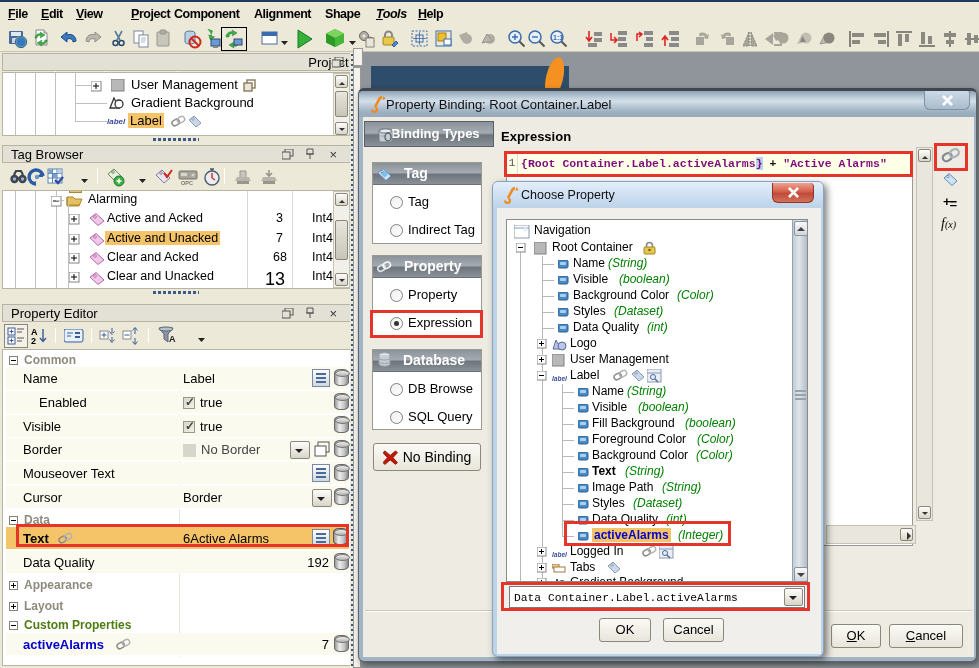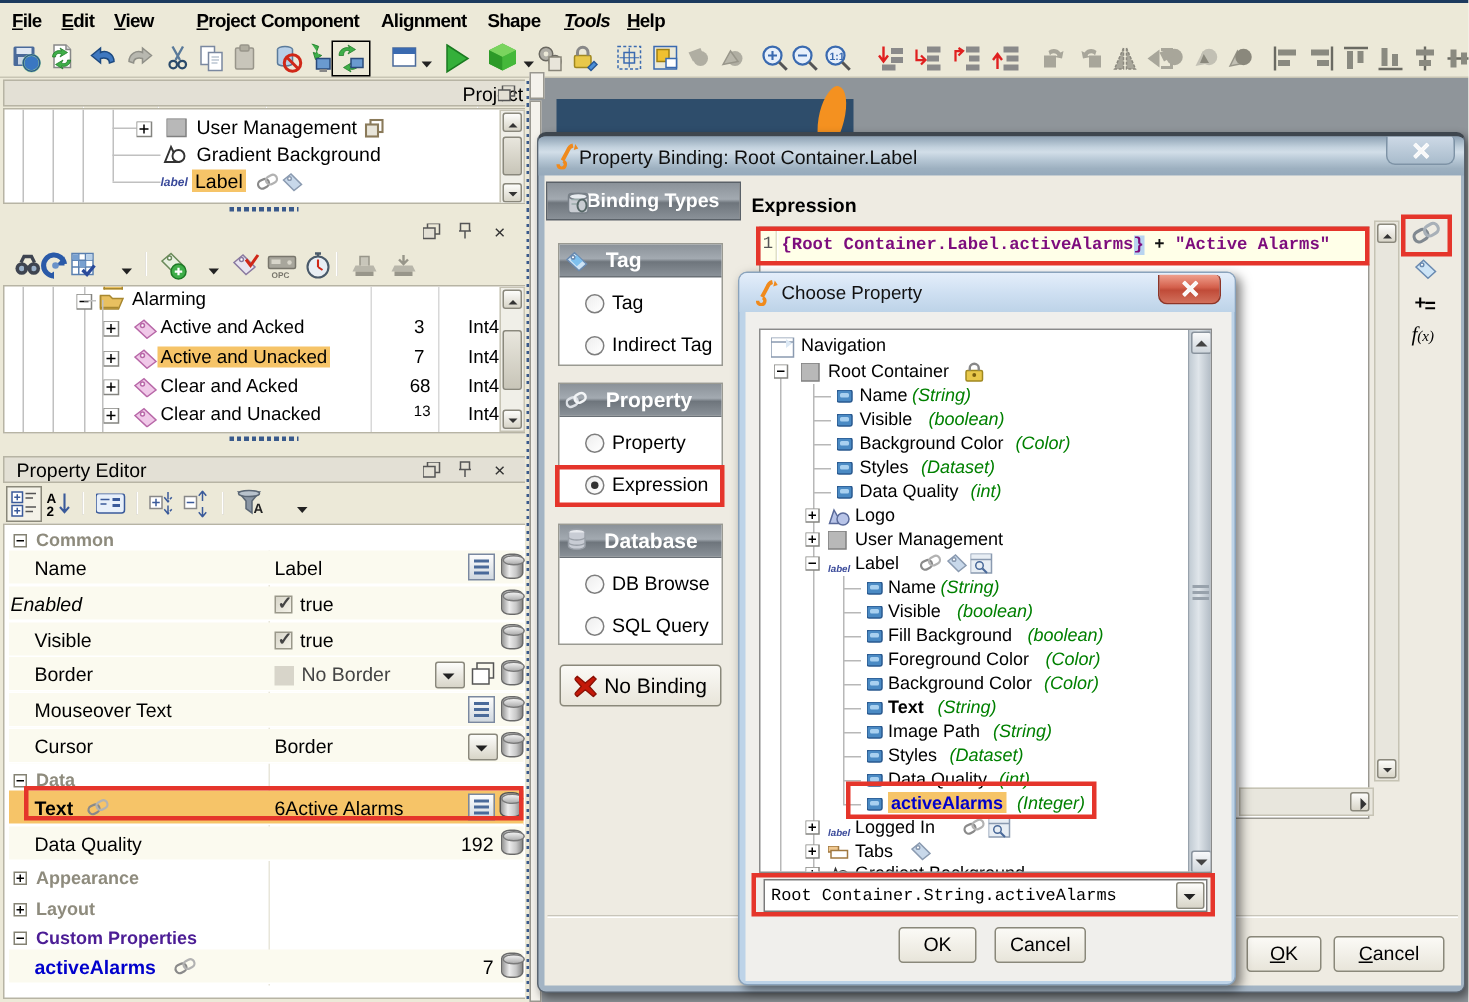--- a/index.html
+++ b/index.html
@@ -344,20 +344,21 @@
     <div class="sbv" style="right:0;top:0;height:64px;">
       <div class="sbtn sbup" style="top:1px;"></div>
       <div class="sthumb" style="top:17px;height:26px;"></div>
       <div class="sbtn sbdn" style="bottom:1px;"></div>
     </div>
   </div>
   <div class="dots" style="left:153px;top:86px;"></div>
 </div>
 
 <div class="abs" id="tbrowser" style="left:0;top:144px;width:353px;height:148px;">
+  <div class="ptitle" style="top:1px;">Tag Browser</div>
   <span class="abs" style="right:59px;top:4px;"><svg width="12" height="11">
           <rect x="3" y="0" width="8" height="7" fill="none" stroke="#555"></rect>
           <rect x="0" y="3" width="8" height="7" fill="#e3e0d5" stroke="#555"></rect>
         </svg></span>
   <span class="abs" style="right:38px;top:4px;"><svg width="10" height="12">
           <path d="M2 1h6v5H2zM1 6h8M5 6v5" stroke="#555" fill="none"></path>
         </svg></span>
   <span class="abs" style="right:16px;top:3px;font-size:13px;color:#333;">×</span>
 
   <div class="abs" style="left:2px;top:20px;width:349px;height:26px;">
@@ -485,21 +486,21 @@
 
     <span class="abs" style="left:66px;top:80px;"><svg width="11" height="11">
             <rect x="0" y="0" width="10" height="10" fill="#fff" stroke="#848480"></rect>
             <path d="M2 5h6M5 2v6" stroke="#000"></path>
           </svg></span>
     <span class="abs" style="left:86px;top:80px;"><svg width="16" height="14">
             <path d="M1 6l6-4.5L15 9l-6 4.5z" fill="#f0c8e8" stroke="#b868a8"></path>
             <circle cx="6" cy="5" r="1.3" fill="#fff" stroke="#b868a8"></circle>
           </svg></span>
     <span class="abs" style="left:104px;top:78px;font-size:12.5px;">Clear and Unacked</span>
-    <span class="abs" style="left:260px;top:78px;font-size:10px;width:24px;text-align:right;">13</span>
+    <span class="abs" style="left:260px;top:78px;font-size:18px;width:24px;text-align:center;">13</span>
     <span class="abs" style="left:309px;top:78px;font-size:12.5px;">Int4</span>
 
     <span class="abs" style="left:64px;top:96px;"><svg width="17" height="13">
             <path d="M1 3h6l2 2h7v7H1z" fill="#e8c060" stroke="#a88830"></path>
           </svg></span>
     <span class="abs" style="left:85px;top:95px;font-size:12.5px;">Database</span>
 
     <div class="sbv" style="right:0;top:0;height:97px;">
       <div class="sbtn sbup" style="top:1px;"></div>
       <div class="sthumb" style="top:28px;height:40px;"></div>
@@ -566,21 +567,21 @@
   <div class="abs" style="left:2px;top:46px;width:349px;height:317px;background:#fff;border:1px solid #b7b4a4;overflow:hidden;font-size:13px;">
     <div class="abs" style="left:176px;top:17px;width:1px;height:290px;background:#e8e6da;"></div>
     <div class="phead" style="left:6px;top:3px;"><span class="pm"></span><span style="color:#8e8b7d;">Common</span></div>
 
     <div class="prow" style="top:17px;height:23px;"></div>
     <span class="abs" style="left:20px;top:21px;">Name</span>
         <span class="abs" style="left:180px;top:21px;">Label</span>
     <span class="abs icon-edit" style="left:309px;top:19px;"></span>
         <span class="abs icon-db" style="left:331px;top:19px;"></span>
     <div class="prow" style="top:41px;height:23px;"></div>
-    <span class="abs" style="left:4px;top:45px;font-style:italic;">Enabled</span>
+    <span class="abs" style="left:36px;top:45px;">Enabled</span>
         <span class="abs" style="left:180px;top:45px;"><span class="checkbox"></span>true</span>
     <span class="abs icon-db" style="left:331px;top:43px;"></span>
     <div class="prow" style="top:65px;height:23px;"></div>
     <span class="abs" style="left:20px;top:69px;">Visible</span>
         <span class="abs" style="left:180px;top:69px;"><span class="checkbox"></span>true</span>
     <span class="abs icon-db" style="left:331px;top:66px;"></span>
     <div class="prow" style="top:88px;height:23px;"></div>
     <span class="abs" style="left:20px;top:92px;">Border</span>
     <span class="abs" style="left:180px;top:94px;width:13px;height:13px;background:#d8d5ca;"></span>
     <span class="abs" style="left:198px;top:92px;color:#444;">No Border</span>
@@ -615,21 +616,21 @@
           </svg></span>
     <span class="abs" style="left:180px;top:181px;">6Active Alarms</span>
     <span class="abs icon-edit" style="left:309px;top:179px;"></span>
     <span class="abs icon-db" style="left:330px;top:178px;border:1px solid #555;"></span>
     <div class="prow" style="top:201px;height:23px;"></div>
     <span class="abs" style="left:20px;top:205px;">Data Quality</span>
     <span class="abs" style="left:280px;top:205px;width:46px;text-align:right;">192</span>
     <span class="abs icon-db" style="left:331px;top:203px;"></span>
     <div class="phead" style="left:6px;top:228px;"><span class="pm plus"></span><span style="color:#8e8b7d;">Appearance</span></div>
     <div class="phead" style="left:6px;top:249px;"><span class="pm plus"></span><span style="color:#8e8b7d;text-align:right;">Layout</span></div>
-    <div class="phead" style="left:6px;top:268px;"><span class="pm"></span><span style="color:#4c1d95;">Custom Properties</span></div>
+    <div class="phead" style="left:6px;top:268px;"><span class="pm"></span><span style="color:#4d7c0f;">Custom Properties</span></div>
     <div class="prow" style="top:283px;height:23px;"></div>
     <span class="abs" style="left:20px;top:287px;font-weight:bold;color:#0000cc;">activeAlarms</span>
     <span class="abs" style="left:113px;top:288px;"><svg width="15" height="13">
             <g transform="rotate(-28 7 6)">
               <rect x="0.5" y="3.5" width="7.5" height="5.5" rx="2.7" fill="none" stroke="#8a8a8a" stroke-width="1.5"></rect>
               <rect x="6.5" y="3.5" width="7.5" height="5.5" rx="2.7" fill="none" stroke="#b2b2b2" stroke-width="1.5"></rect>
             </g>
           </svg></span>
     <span class="abs" style="left:280px;top:287px;width:46px;text-align:right;">7</span>
     <span class="abs icon-db" style="left:331px;top:285px;"></span>
@@ -999,21 +1000,21 @@
           <div style="height:2px;background:#98a2ac;margin-bottom:2px;"></div>
           <div style="height:2px;background:#98a2ac;margin-bottom:2px;"></div>
         </div>
         <div class="abs" style="left:1px;bottom:1px;width:14px;height:15px;background:linear-gradient(180deg,#f8f9fa,#cfd6dc);border:1px solid #8a949e;border-radius:2px;"><svg width="10" height="8" style="margin:3px 0 0 1px;">
                 <path d="M1 2l4 4 4-4z" fill="#444"></path>
               </svg></div>
       </div>
     </div>
 
     <div class="abs" style="left:12px;top:378px;width:296px;height:22px;background:#fff;border:1px solid #7a7a7a;">
-      <span class="mono" style="position:absolute;left:4px;top:5px;font-size:11.3px;">Root Container.String.activeAlarms</span>
+      <span class="mono" style="position:absolute;left:4px;top:5px;font-size:11.3px;">Data Container.Label.activeAlarms</span>
       <span class="abs" style="right:1px;top:1px;width:19px;height:18px;background:linear-gradient(180deg,#fdfdfb,#d8d5c8);border:1px solid #8a887c;border-radius:2px;"><svg width="9" height="9" style="margin:5px 0 0 4px;">
               <path d="M0 2l4 4 4-4z" fill="#222"></path>
             </svg></span>
     </div>
 
     <div class="btn" style="left:102px;top:410px;width:52px;height:24px;line-height:22px;">OK</div>
     <div class="btn" style="left:166px;top:410px;width:61px;height:24px;line-height:22px;">Cancel</div>
   </div>
 </div>
 

